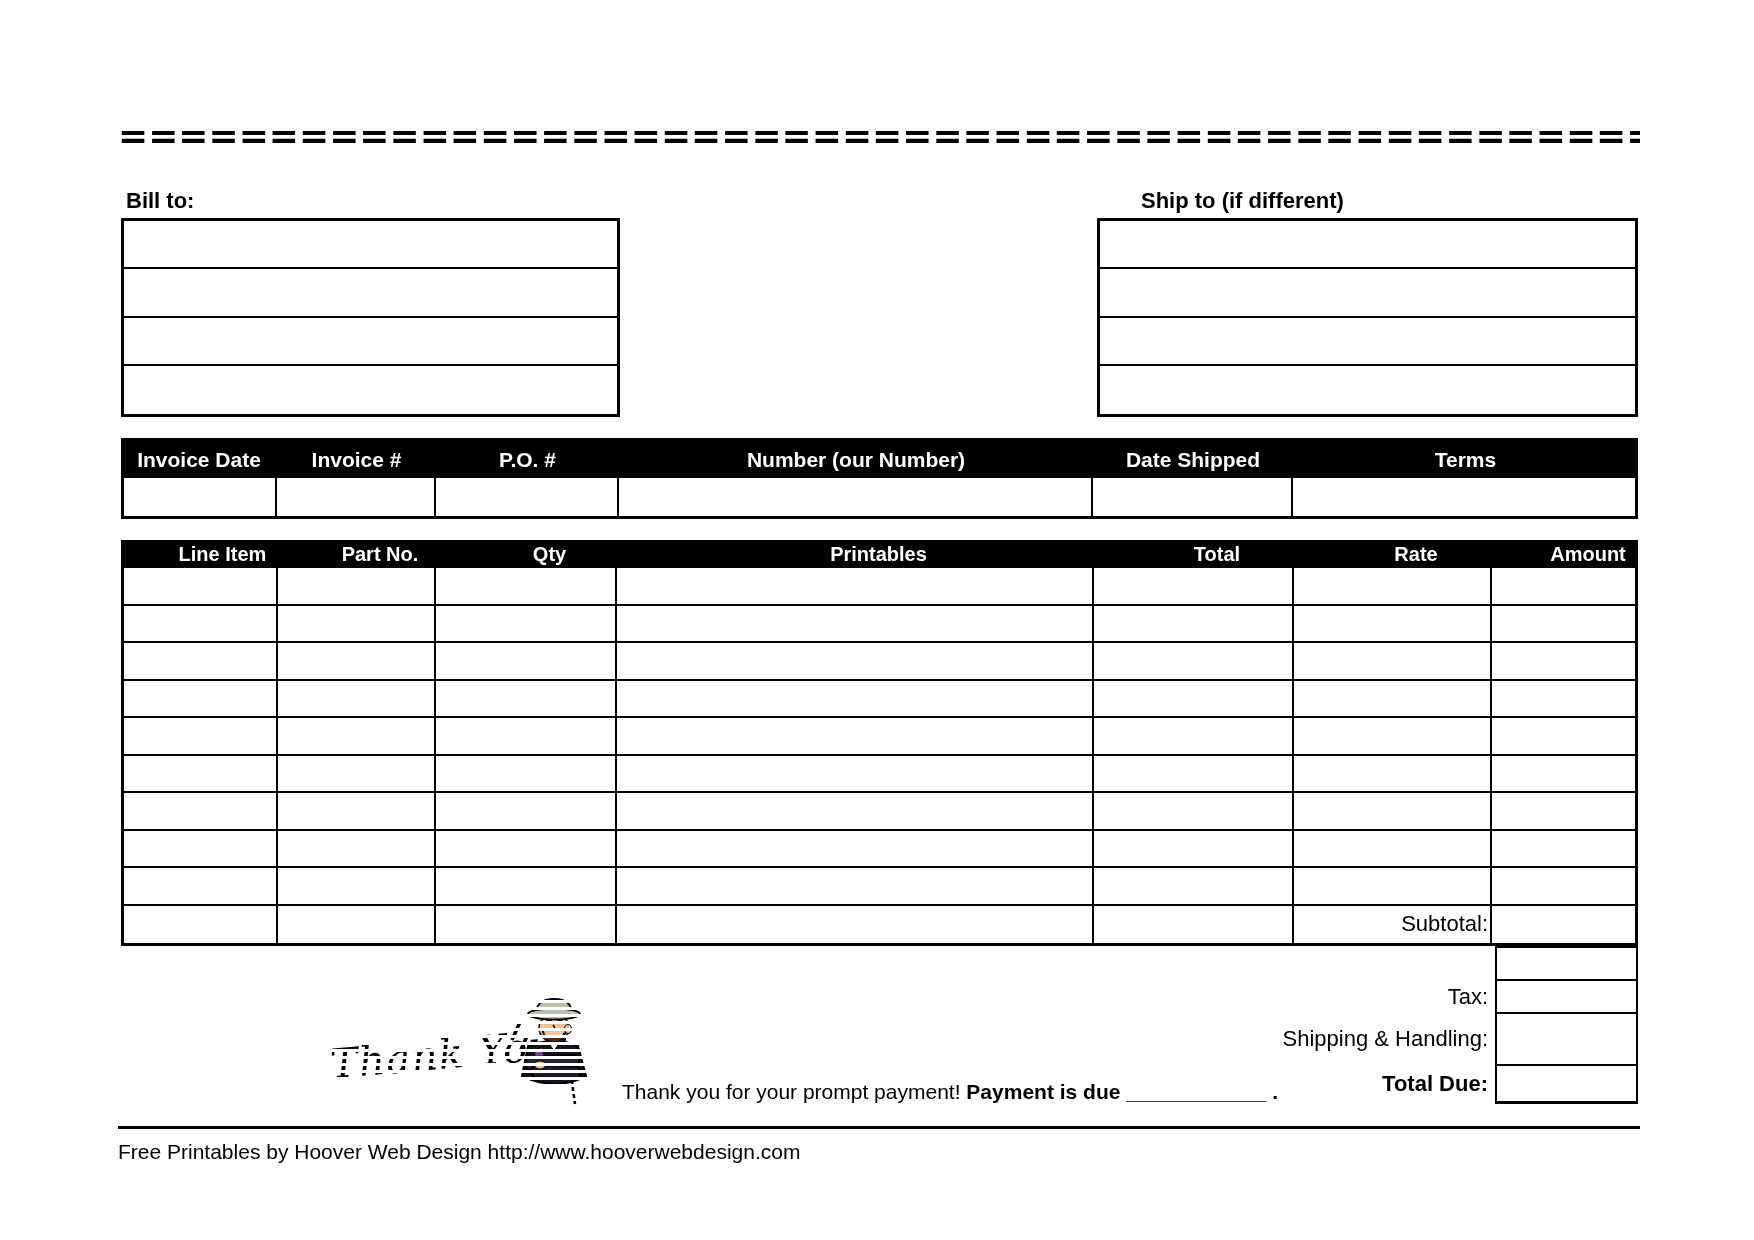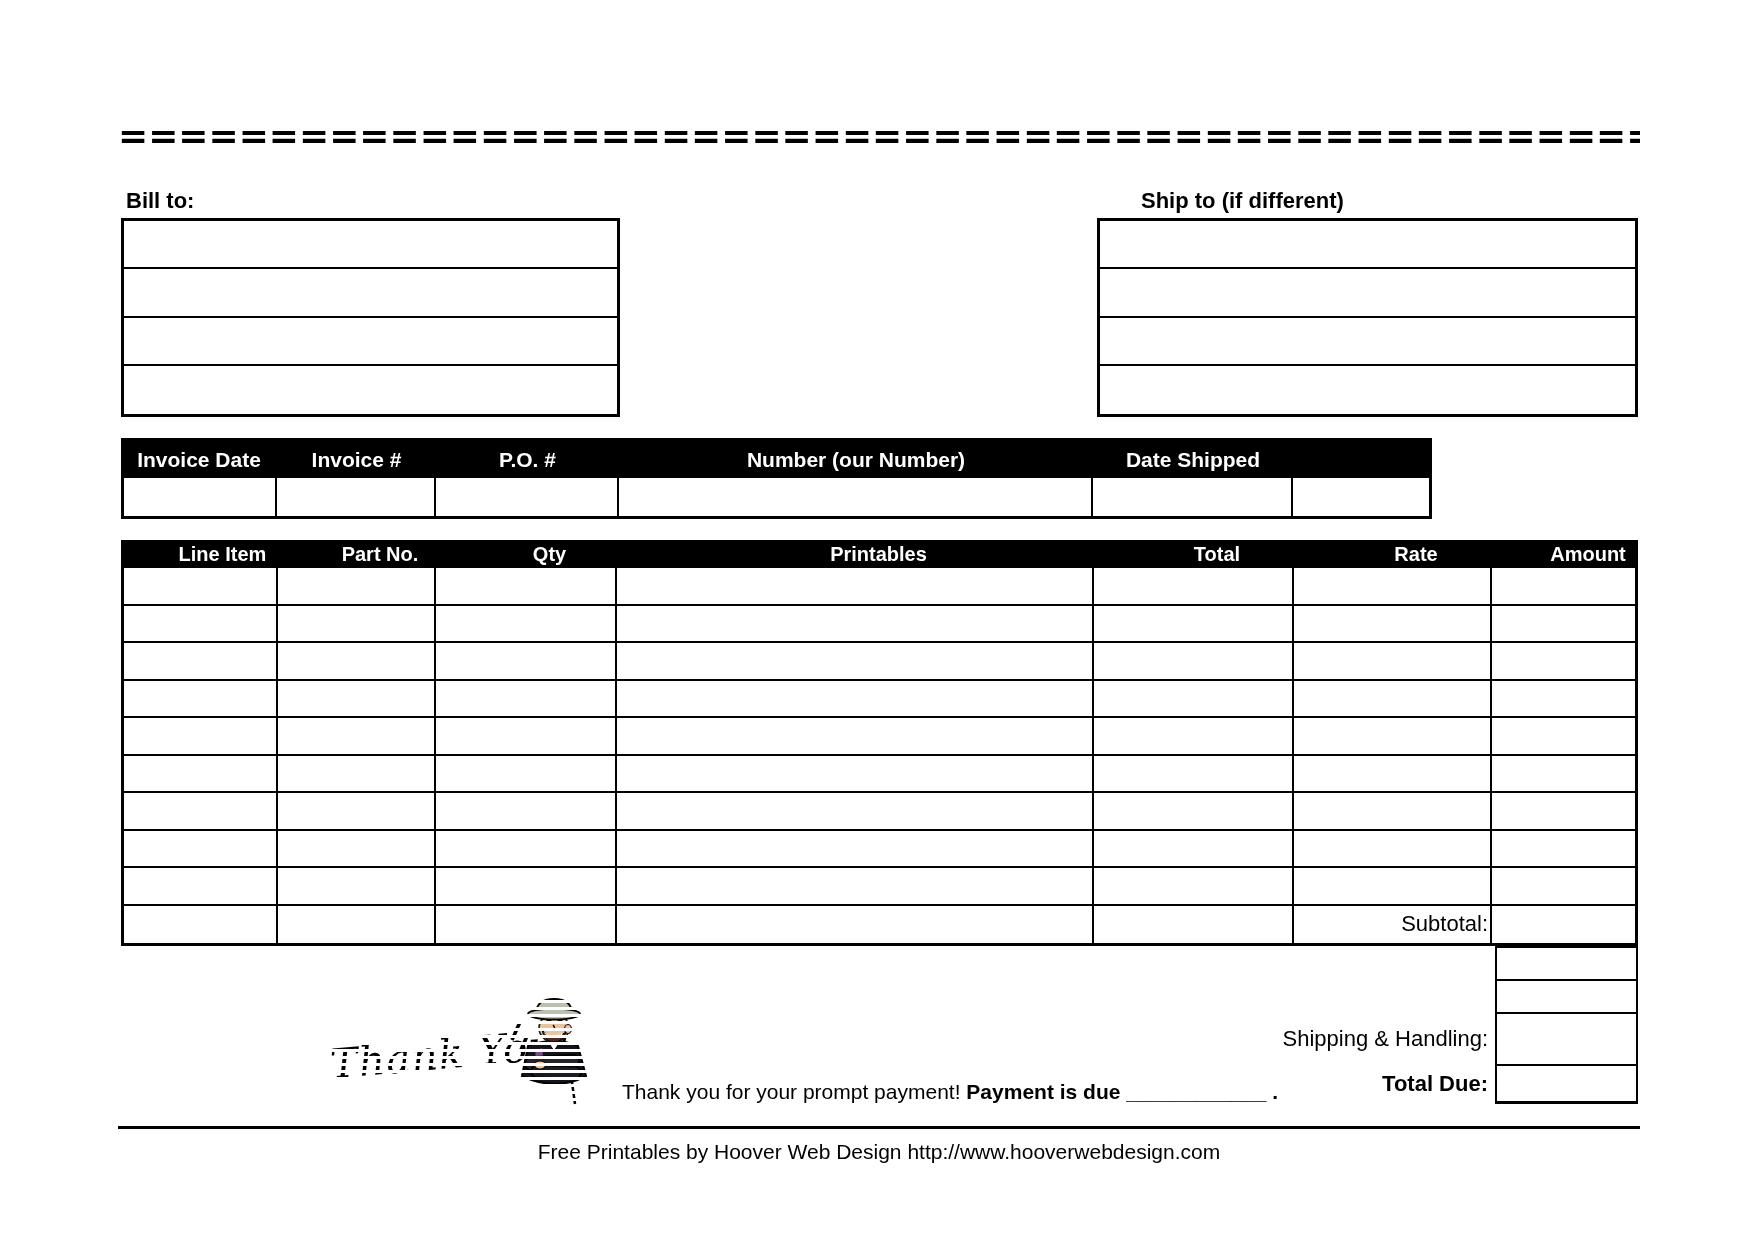--- a/index.html
+++ b/index.html
@@ -31,21 +31,21 @@
               display:grid; grid-template-rows:repeat(4,1fr); background:#fff; }
   .bill-box { left:121px; width:499px; }
   .ship-box { left:1097px; width:541px; }
   .addr-box .addr-row { border-bottom:2px solid #000; }
   .addr-box .addr-row:last-child { border-bottom:none; }
 
   
   .hdr-bar { background:#000; color:#fff; display:grid; align-items:center; }
   .hdr-bar .hcell { text-align:center; font-weight:bold; white-space:nowrap; }
 
-  .info-block { position:absolute; left:121px; top:438px; width:1311px; }
+  .info-block { position:absolute; left:121px; top:438px; width:1517px; }
   .info-bar  { height:40px; grid-template-columns:156px 159px 183px 474px 200px 345px; font-size:21px; padding-top:4px; }
   .info-row  { height:41px; border:3px solid #000; border-top:none;
                display:grid; grid-template-columns:153px 159px 183px 474px 200px 342px; background:#fff; }
   .info-row .cell { border-right:2px solid #000; }
   .info-row .cell:last-child { border-right:none; }
 
   .items-block { position:absolute; left:121px; top:540px; width:1517px; }
   .items-bar { height:28px; grid-template-columns:157px 158px 181px 477px 200px 198px 146px; font-size:20px;padding-left:23px; }
   .items-grid { border:3px solid #000; border-top:none; background:#fff;
                 display:grid; grid-template-columns:154px 158px 181px 477px 200px 198px 143px;
@@ -72,21 +72,21 @@
     content:""; position:absolute; inset:0; pointer-events:none;
     background:repeating-linear-gradient(to bottom, rgba(255,255,255,0) 0 4px, #fff 4px 7px);
   }
 
   
   .payment-note { position:absolute; left:622px; top:1080px; font-size:21px; white-space:nowrap; }
   .payment-note b { font-weight:bold; }
 
   
   .footer-rule { position:absolute; left:118px; top:1126px; width:1522px; height:3px; background:#000; }
-  .footer-text { position:absolute; left:118px; top:1140px; width:1522px; text-align:center; font-size:21px; }
+  .footer-text { position:absolute; left:118px; top:1140px; width:1522px; font-size:21px; }
 </style>
 </head>
 <body>
 
 <div class="page">
 
   <div class="equals-divider">====================================================</div>
 
   <div class="addr-label bill-label">Bill to:</div>
   <div class="addr-box bill-box">
@@ -202,20 +202,21 @@
         <div class="cell lastrow"></div>
         <div class="cell lastrow"></div>
         <div class="cell lastrow"></div>
         <div class="cell lastrow"></div>
         <div class="cell lastcol lastrow"></div>
       </div>
   </div>
 
   <div class="total-label" style="top:906px;height:35px;text-align:center;">Subtotal:</div>
   <div class="total-box" style="top:946px;height:35px;"></div>
+  <div class="total-label" style="top:979px;height:35px;">Tax:</div>
   <div class="total-box" style="top:979px;height:35px;"></div>
   <div class="total-label" style="top:1012px;height:54px;">Shipping &amp; Handling:</div>
   <div class="total-box" style="top:1012px;height:54px;"></div>
   <div class="total-label bold" style="top:1064px;height:40px;">Total Due:</div>
   <div class="total-box" style="top:1064px;height:40px;border-bottom-width:3px;"></div>
 
   <div class="thankyou">
     <div class="thankyou-script">Thank You!</div>
     <svg class="thankyou-cartoon" width="104" height="112" viewBox="0 0 104 112">
 

